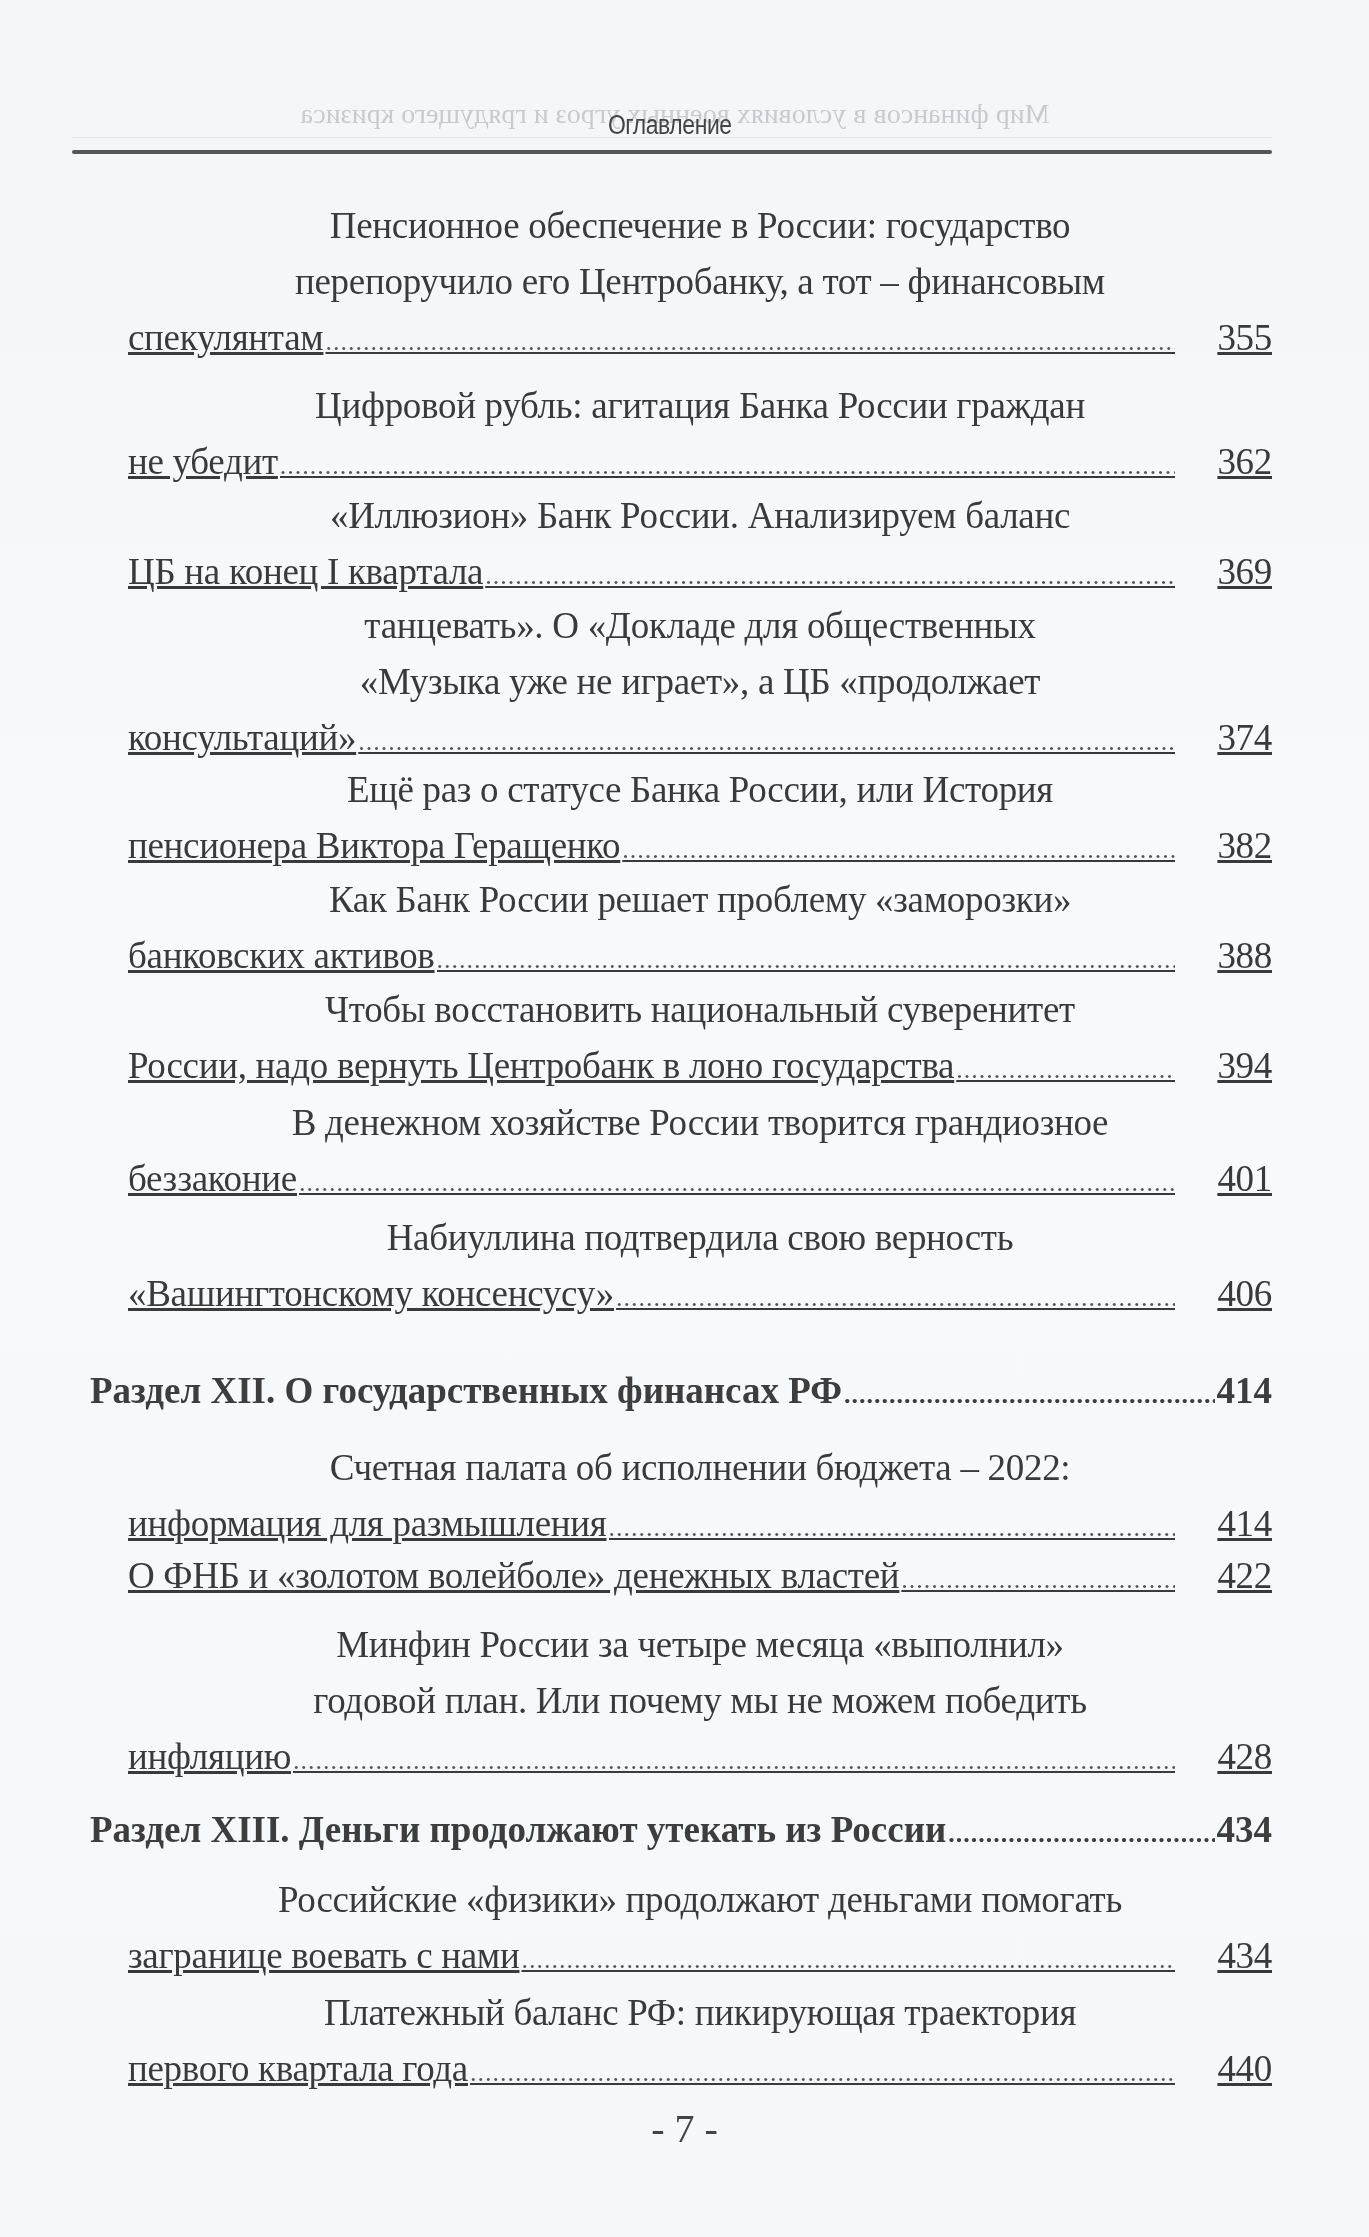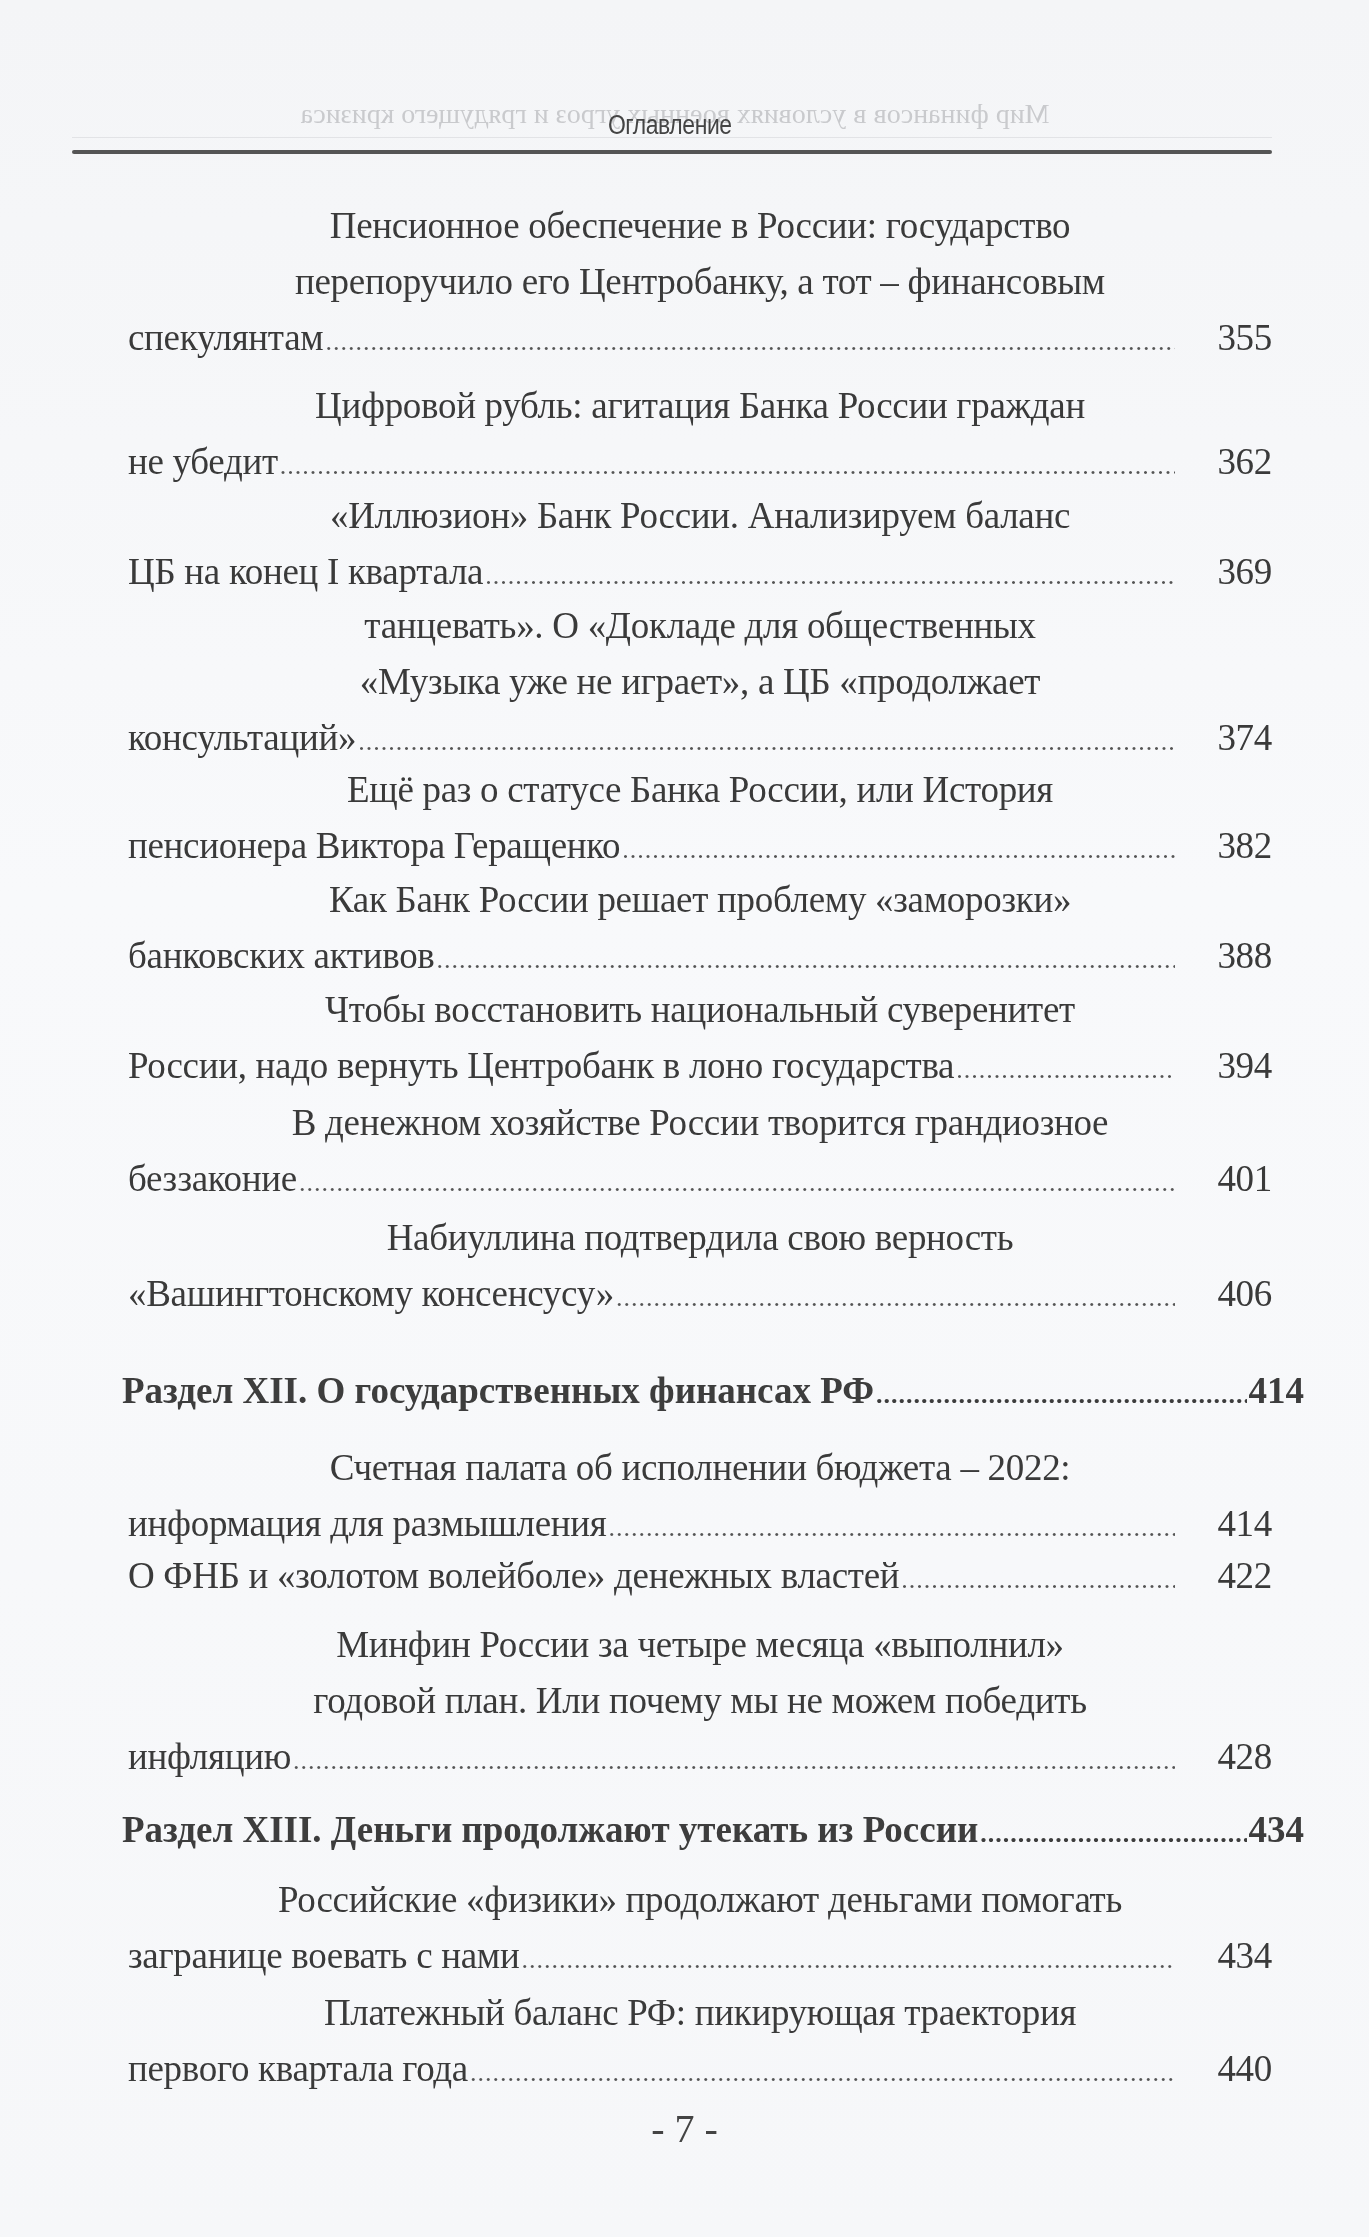--- a/index.html
+++ b/index.html
@@ -91,20 +91,21 @@
     .entry .line {
       display: block;
       white-space: nowrap;
       transform-origin: left center;
       text-align: center;
     }
     .entry .last {
       display: flex;
       align-items: baseline;
       white-space: nowrap;
+      text-decoration: underline;
     }
     .entry .last .txt {
       flex: 0 0 auto;
     }
     .entry .last .dots {
       flex: 1 1 auto;
       overflow: hidden;
       margin: 0 2px;
       letter-spacing: 1px;
       color: #555;
@@ -121,21 +122,20 @@
       position: absolute;
       left: 90px;
       width: 1182px;
       font-size: 37px;
       line-height: 56px;
       font-weight: bold;
       color: #3d3d3d;
       display: flex;
       align-items: baseline;
       white-space: nowrap;
-      margin-left: 32px;
     }
     .section .txt { flex: 0 0 auto; }
     .section .dots {
       flex: 1 1 auto;
       overflow: hidden;
       margin: 0 2px;
       font-size: 26px;
       letter-spacing: 1px;
     }
     .section .dots::before {

